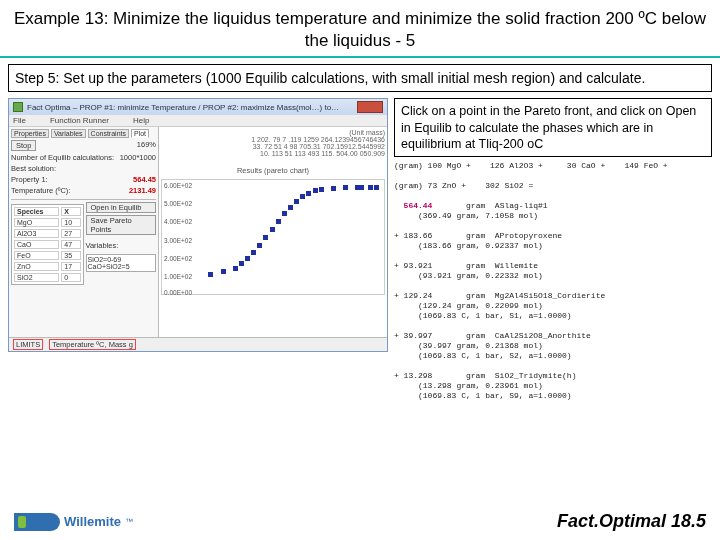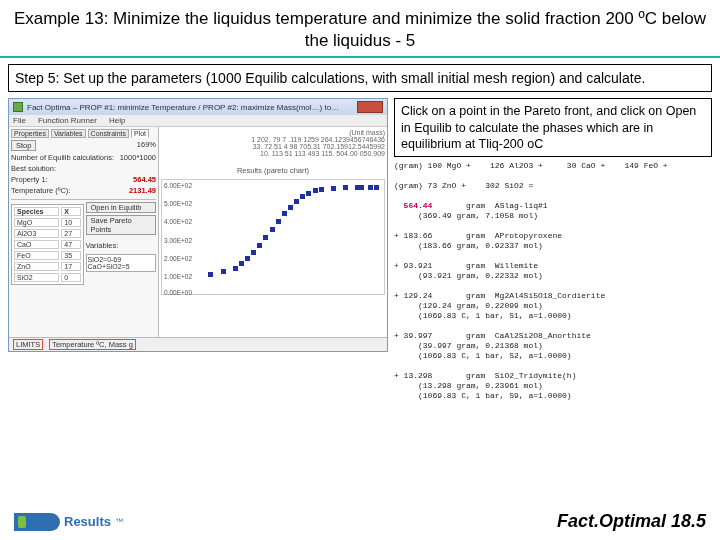--- a/index.html
+++ b/index.html
@@ -11,21 +11,21 @@
   .app-shot { flex: 0 0 380px; }
   .right-col { flex: 1; }
   .hint-box { border: 1px solid #000; padding: 4px 6px; font-size: 12.5px; line-height: 1.3; margin-bottom: 4px; }
   pre.mono { font-family: "Courier New", monospace; font-size: 8px; line-height: 1.25; white-space: pre; color: #222; }
   .hl { color: #c00060; font-weight: bold; }
   
   .win { border: 1px solid #7a9ac0; background: #efefef; font-size: 8px; color: #333; }
   .tbar { background: linear-gradient(#dce6f4,#c7d7ee); display: flex; align-items: center; padding: 2px 4px; gap: 4px; }
   .tbar-title { flex: 1; white-space: nowrap; overflow: hidden; font-size: 8px; color: #234; }
   .tbar-close { width: 26px; height: 12px; background: #c94f3f; border: 1px solid #8a3328; }
-  .menubar { background: #eee; padding: 1px 4px; font-size: 8px; color: #444; display: flex; gap: 12px; border-bottom: 1px solid #ccc; }
+  .menubar { background: #eee; padding: 1px 4px; font-size: 8px; color: #444; display: flex; gap: 24px; border-bottom: 1px solid #ccc; }
   .body { display: flex; height: 210px; }
   .left-pane { width: 150px; border-right: 1px solid #bbb; background: #f7f7f7; padding: 2px; font-size: 7.5px; }
   .tabs { display: flex; gap: 2px; margin-bottom: 2px; }
   .tab { border: 1px solid #aaa; padding: 0 2px; background: #e8e8e8; font-size: 7px; }
   .panel-row { display: flex; justify-content: space-between; margin: 2px 0; }
   .btn { border: 1px solid #999; background: #eee; padding: 0 4px; font-size: 7.5px; display: inline-block; }
   .red { color: #c00; font-weight: bold; }
   .grid-box { border: 1px solid #aaa; background: #fff; margin-top: 2px; font-size: 7px; }
   .grid-box th, .grid-box td { border: 1px solid #ccc; padding: 0 2px; text-align: left; }
   .right-pane { flex: 1; background: #fff; position: relative; padding: 2px; }
@@ -220,17 +220,17 @@
 
 + 13.298       gram  SiO2_Tridymite(h)
      (13.298 gram, 0.23961 mol)
      (1069.83 C, 1 bar, S9, a=1.0000)</pre>
   </div>
 </div>
 
 <div class="footer">
   <div class="logo">
     <div class="logo-shape"></div>
-    <span class="logo-text">Results</span>
+    <span class="logo-text">Willemite</span>
     <sup style="font-size:8px;color:#2f6fb0;">™</sup>
   </div>
   <div class="center-title">Fact.Optimal  18.5</div>
 </div>
 
 </body></html>

